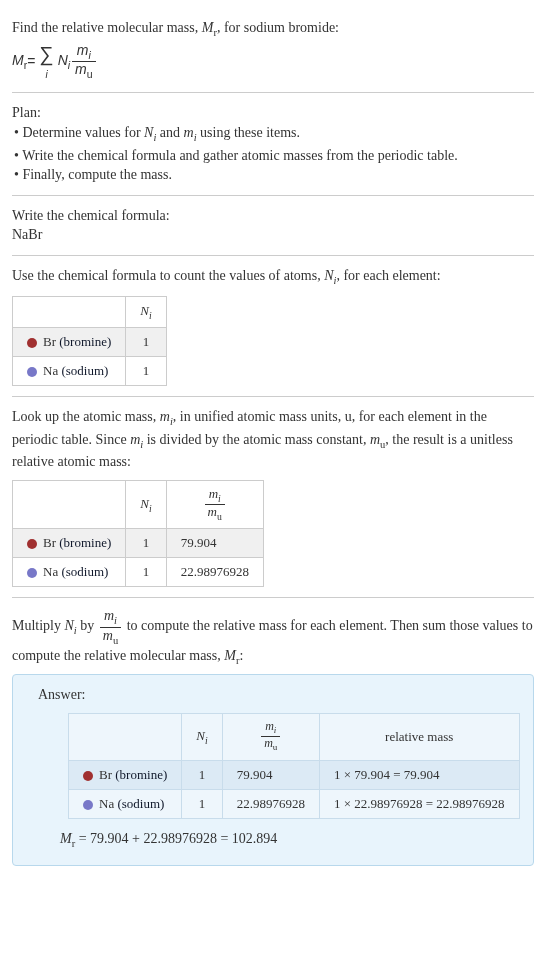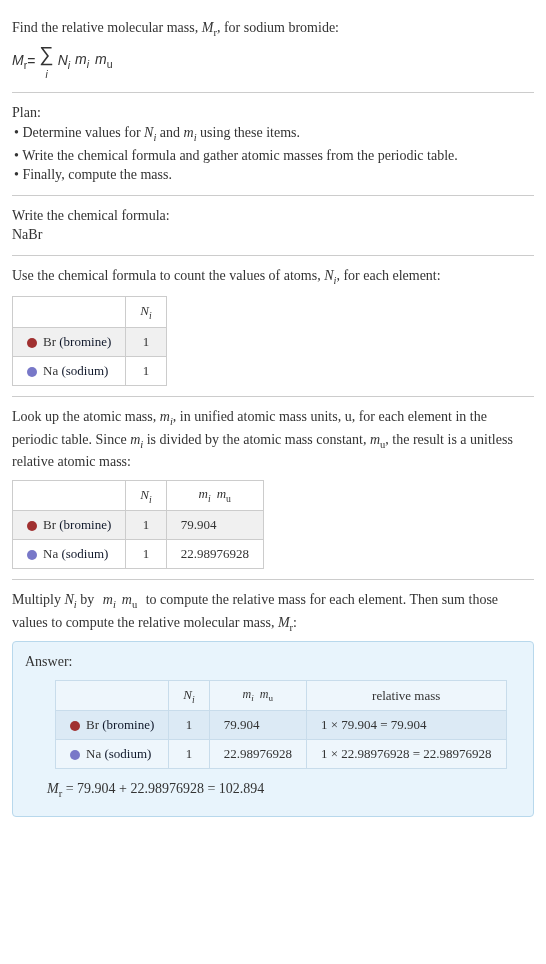--- a/index.html
+++ b/index.html
@@ -32,21 +32,21 @@
     .sum-sym {
       display: inline-flex;
       flex-direction: column;
       align-items: center;
       margin: 0 4px;
     }
     .sum-sym .sigma { font-size: 20px; font-style: normal; }
     .sum-sym .idx { font-size: 10px; }
     .frac {
       display: inline-flex;
-      flex-direction: row;
+      flex-direction: column;
       align-items: center;
       vertical-align: middle;
       margin: 0 2px;
       font-style: italic;
     }
     .frac .num, .frac .den { padding: 0 3px; line-height: 1.1; }
     .frac .bar { width: 100%; border-top: 1px solid #333; }
     .bullet-line { padding-left: 2px; }
     table {
       border-collapse: collapse;
@@ -67,21 +67,21 @@
       width: 10px; height: 10px;
       border-radius: 50%;
       margin-right: 6px;
       vertical-align: middle;
     }
     .muted { color: #0f172a; }
     .answer-box {
       background: #e8f4fc;
       border: 1px solid #b8d8ec;
       border-radius: 4px;
-      padding: 10px 12px 14px 12px;
+      padding: 10px 12px 14px 25px;
       margin-top: 6px;
     }
     .answer-box .ans-label { color: #333; margin-bottom: 6px; }
     .answer-box table { margin-left: 30px; }
     .answer-box th, .answer-box td { border: 1px solid #c8dceb; }
     .answer-box tr.row-even { background: #dceaf5; }
     .answer-box tr.row-odd { background: #eef6fc; }
     .answer-box th { background: #eef6fc; }
     .mr-line {
       margin-left: 22px;

